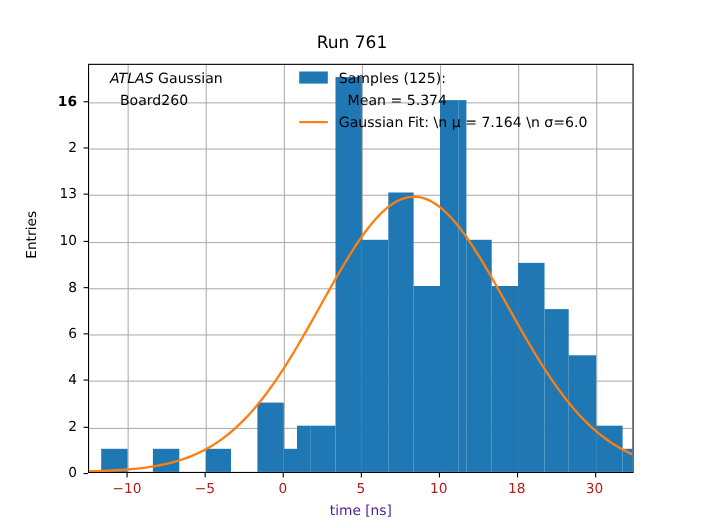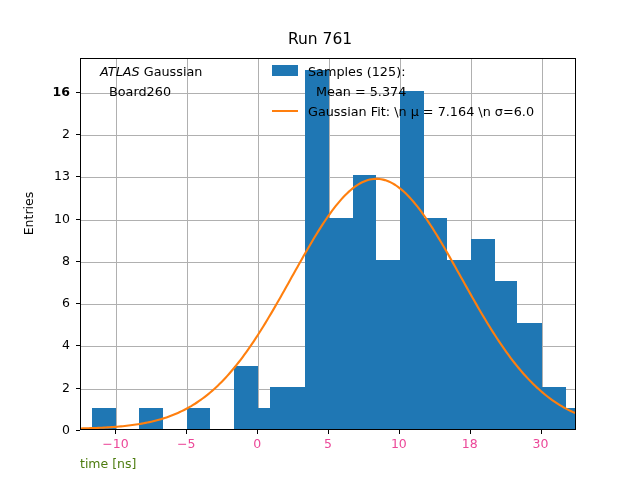--- a/index.html
+++ b/index.html
@@ -27,33 +27,33 @@
 
   
   .bar{position:absolute;bottom:0;background:#1f77b4;}
 
   
   #fit-curve{position:absolute;left:0;top:0;width:100%;height:100%;}
 
   
   .xtick{position:absolute;top:430px;width:1px;height:4px;background:#000;}
   .xticklabel{
-    position:absolute;top:436px;font-size:12.5px;color:#ec4899;
+    position:absolute;top:436px;font-size:12.5px;color:#b91c1c;
     text-align:center;width:60px;margin-left:-30px;
   }
   .ytick{position:absolute;left:76px;width:4px;height:1px;background:#000;}
   .yticklabel{
     position:absolute;left:32px;width:38px;text-align:right;
     font-size:12.5px;color:#000;margin-top:-8px;
   }
 
   
   #xlabel{
     position:absolute;left:80px;top:456px;width:496px;
-    font-size:12.5px;color:#4d7c0f;
+    text-align:center;font-size:12.5px;color:#4c1d95;
   }
   #ylabel{
     position:absolute;left:-32px;top:206px;width:120px;
     text-align:center;font-size:12.5px;color:#000;
     transform:rotate(-90deg);transform-origin:center center;
   }
 
   
   #annotation{
     position:absolute;left:100px;top:62px;font-size:12.8px;

